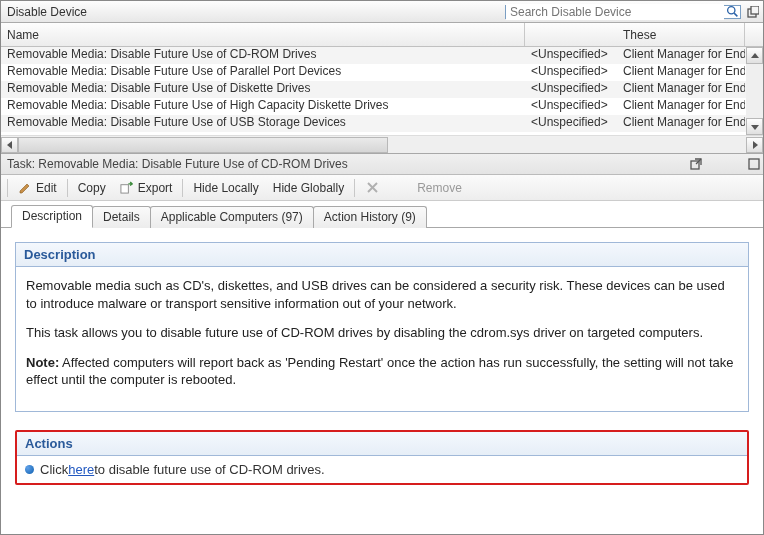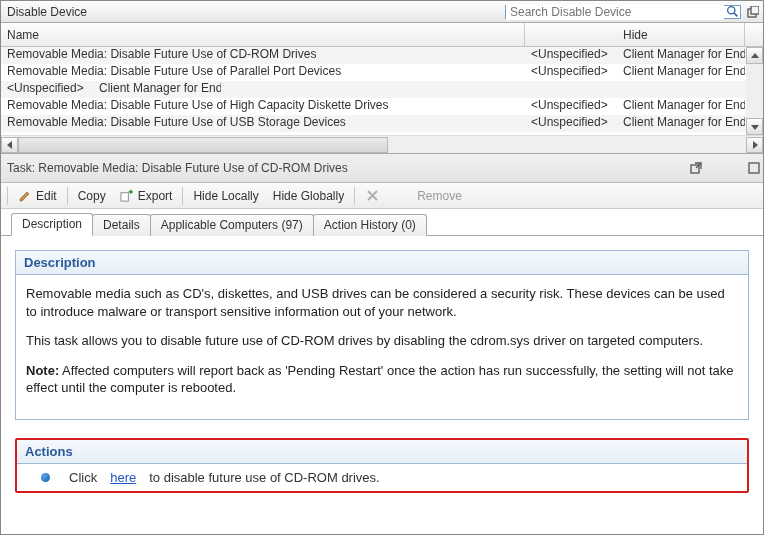--- a/index.html
+++ b/index.html
@@ -113,21 +113,21 @@
 }
 .v-scrollbar .track { height: calc(100% - 34px); background: #efefef; }
 .v-scrollbar .bottom { position: absolute; bottom: 0; }
 .upper-pane { position: relative; }
 .middle-titlebar {
   display: flex;
   align-items: center;
   background: linear-gradient(#f0f0f0, #e4e4e4);
   border-top: 1px solid #a8a8a8;
   border-bottom: 1px solid #bbb;
-  height: 30px;
+  height: 22px;
   padding: 0 2px 0 6px;
   font-size: 12px;
   color: #444;
   gap: 39px;
 }
 .middle-titlebar .flex { flex: 1; }
 .icon16 { width: 15px; height: 15px; display: inline-flex; align-items:center; justify-content:center; color:#555; }
 .toolbar {
   display: flex;
   align-items: center;
@@ -200,24 +200,23 @@
 }
 .panel-body p { margin-bottom: 12px; }
 .actions-frame {
   border: 2px solid #d61d1d;
   border-radius: 2px;
   margin-bottom: 2px;
 }
 .action-row {
   display: flex;
   align-items: center;
-  padding: 6px 24px;
+  padding: 6px 8px;
   font-size: 13px;
   font-family: Arial, sans-serif;
-  gap: 13px;
 }
 .bullet {
   width: 9px; height: 9px; border-radius: 50%;
   background: radial-gradient(circle at 30% 30%, #5ea0e8, #1060b0);
   margin-right: 6px;
 }
 .action-row a { color: #2158c0; text-decoration: underline; }
 </style>
 </head>
 <body>
@@ -243,37 +242,38 @@
 
 <div class="upper-pane">
   <div class="grid-head">
     <div class="gh-col gh-name">Name</div>
     <div class="gh-col gh-sev">
       <span>Source Severity</span>
       <svg width="8" height="8" viewBox="0 0 8 8">
           <polygon points="0,2 8,2 4,7" fill="currentColor"></polygon>
         </svg>
     </div>
-    <div class="gh-col gh-site">Hide</div>
+    <div class="gh-col gh-site">These</div>
     <div class="gh-col gh-gutter"></div>
   </div>
   <div class="grid-body">
     <div class="grid-row">
       <div class="gr-name">Removable Media: Disable Future Use of CD-ROM Drives</div>
       <div class="gr-sev">&lt;Unspecified&gt;</div>
       <div class="gr-site">Client Manager for Endpoint</div>
       <div class="gr-gutter"></div>
     </div>
     <div class="grid-row">
       <div class="gr-name">Removable Media: Disable Future Use of Parallel Port Devices</div>
       <div class="gr-sev">&lt;Unspecified&gt;</div>
       <div class="gr-site">Client Manager for Endpoint</div>
       <div class="gr-gutter"></div>
     </div>
     <div class="grid-row">
+      <div class="gr-name">Removable Media: Disable Future Use of Diskette Drives</div>
       <div class="gr-sev">&lt;Unspecified&gt;</div>
       <div class="gr-site">Client Manager for Endpoint</div>
       <div class="gr-gutter"></div>
     </div>
     <div class="grid-row">
       <div class="gr-name">Removable Media: Disable Future Use of High Capacity Diskette Drives</div>
       <div class="gr-sev">&lt;Unspecified&gt;</div>
       <div class="gr-site">Client Manager for Endpoint</div>
       <div class="gr-gutter"></div>
     </div>
@@ -369,21 +369,21 @@
         </svg>
       </span>
     <span>Remove</span>
   </div>
 </div>
 
 <div class="tabs">
   <div class="tab active">Description</div>
   <div class="tab">Details</div>
   <div class="tab">Applicable Computers (97)</div>
-  <div class="tab">Action History (0)</div>
+  <div class="tab">Action History (9)</div>
 </div>
 
 <div class="content-area">
   <div class="panel">
     <div class="panel-head">Description</div>
     <div class="panel-body">
       <p>Removable media such as CD's, diskettes, and USB drives can be considered a security risk. These devices can be used to introduce malware or transport sensitive information out of your network.</p>
       <p>This task allows you to disable future use of CD-ROM drives by disabling the cdrom.sys driver on targeted computers.</p>
       <p><b>Note:</b><span> Affected computers will report back as 'Pending Restart' once the action has run successfully, the setting will not take effect until the computer is rebooted.</span></p>
     </div>

